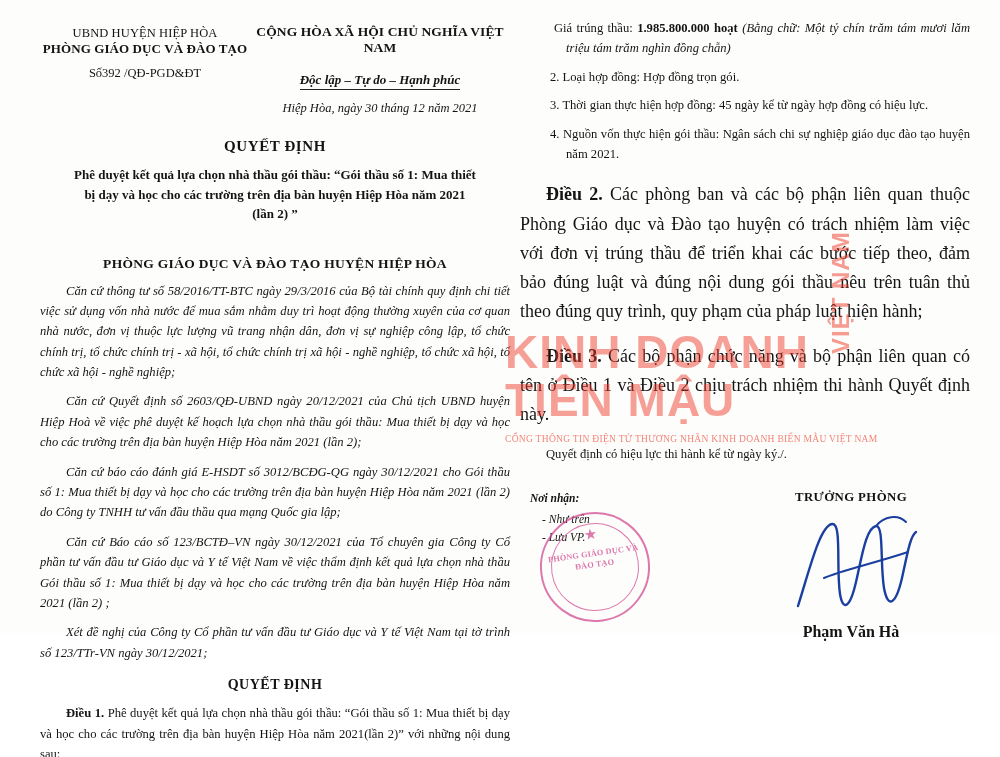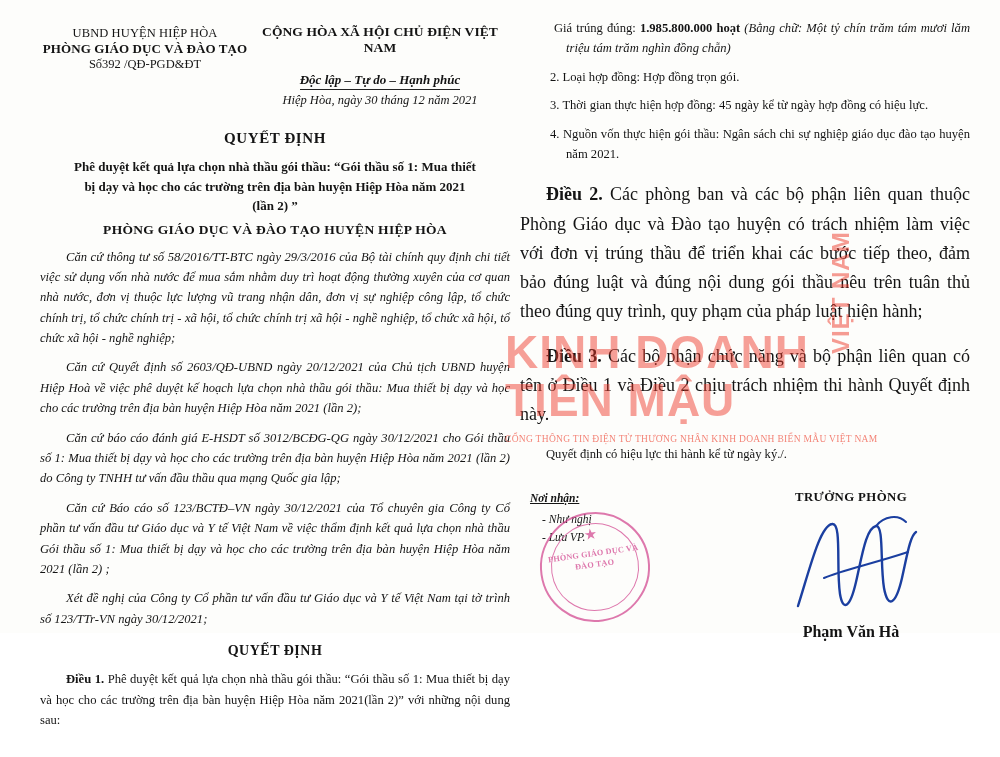--- a/index.html
+++ b/index.html
@@ -71,25 +71,26 @@
     letter-spacing: .1px;
   }
   .motto {
     font-size: 13px;
     font-weight: bold;
     font-style: italic;
     margin-top: 16px;
   }
   .so-ky {
     font-size: 12.5px;
+    margin-top: 9px;
   }
   .date-line {
     font-size: 12.5px;
     font-style: italic;
-    margin-top: 3px;
+    margin-top: 11px;
   }
 
   .title-main {
     text-align: center;
     font-size: 15px;
     font-weight: bold;
     letter-spacing: .6px;
     margin-top: 22px;
   }
   .title-sub {
@@ -97,21 +98,21 @@
     font-size: 13px;
     font-weight: bold;
     line-height: 1.5;
     margin: 10px 34px 0 34px;
   }
   .issuer {
     text-align: center;
     font-size: 13.5px;
     font-weight: bold;
     letter-spacing: .3px;
-    margin-top: 6px;
+    margin-top: 32px;
   }
 
   p.body {
     font-size: 12.6px;
     font-style: italic;
     line-height: 1.62;
     text-align: justify;
     margin: 9px 0 0 0;
     text-indent: 26px;
   }
@@ -173,21 +174,20 @@
   .noinhan {
     position: absolute;
     left: 10px;
     top: 0;
     font-size: 11.5px;
     line-height: 1.55;
   }
   .noinhan .ttl {
     font-style: italic;
     font-weight: bold;
-    text-decoration: underline;
     font-size: 11.5px;
   }
   .noinhan ul {
     margin: 3px 0 0 0;
     padding-left: 12px;
     list-style: none;
   }
   .noinhan li {
     font-style: italic;
     font-size: 11.5px;
@@ -316,21 +316,21 @@
 
   <div class="col col-left">
 
     <div class="head-row">
       <div class="head-left">
         <div class="t-small">UBND HUYỆN HIỆP HÒA</div>
         <div class="org-name">PHÒNG GIÁO DỤC VÀ ĐÀO TẠO</div>
         <div class="so-ky">Số392 /QĐ-PGD&amp;ĐT</div>
       </div>
       <div class="head-right">
-        <div class="nation">CỘNG HÒA XÃ HỘI CHỦ ĐIỆN VIỆT NAM</div>
+        <div class="nation">CỘNG HÒA XÃ HỘI CHỦ NGHĨA VIỆT NAM</div>
         <div class="motto">
           <span class="underline-short">Độc lập – Tự do – Hạnh phúc</span>
         </div>
         <div class="date-line">Hiệp Hòa, ngày 30 tháng 12 năm 2021</div>
       </div>
     </div>
 
     <div class="title-main">QUYẾT ĐỊNH</div>
     <div class="title-sub">Phê duyệt kết quả lựa chọn nhà thầu gói thầu:  “Gói thầu số 1: Mua thiết bị dạy và học cho các trường trên địa bàn huyện Hiệp Hòa năm 2021 (lần 2) ”</div>
     <div class="issuer">PHÒNG GIÁO DỤC VÀ ĐÀO TẠO HUYỆN HIỆP HÒA</div>
@@ -345,21 +345,21 @@
 
     <div class="article">
       <b>Điều 1.</b><span> Phê duyệt kết quả lựa chọn nhà thầu gói thầu: “Gói thầu số 1: Mua thiết bị dạy và học cho các trường trên địa bàn huyện Hiệp Hòa năm 2021(lần 2)” với những nội dung sau:</span>
     </div>
 
   </div>
 
   <div class="col col-right">
 
     <div class="r-first">
-      <span>Giá trúng đúng:</span>
+      <span>Giá trúng thầu:</span>
       <b>1.985.800.000 hoạt</b>
       <i>(Bằng chữ: Một tỷ chín trăm tám mươi lăm triệu tám trăm nghìn đồng chẵn)</i>
     </div>
 
     <div class="r-num">
       <span>2.</span>
       <span>Loại hợp đồng: Hợp đồng trọn gói.</span>
     </div>
     <div class="r-num">
       <span>3.</span>
@@ -378,21 +378,21 @@
       <b>Điều 3.</b><span> Các bộ phận chức năng và bộ phận liên quan có tên ở Điều 1 và Điều 2 chịu trách nhiệm thi hành Quyết định này.</span>
     </div>
 
     <div class="r-eff">Quyết định có hiệu lực thi hành kể từ ngày ký./.</div>
 
     <div class="sign-area">
 
       <div class="noinhan">
         <div class="ttl">Nơi nhận:</div>
         <ul>
-          <li>Như nghị</li>
+          <li>Như trên</li>
           <li>Lưu VP.</li>
         </ul>
       </div>
 
       <div class="stamp">
         <div class="inner"></div>
         <div class="star">★</div>
         <div class="txt">PHÒNG GIÁO DỤC VÀ ĐÀO TẠO</div>
       </div>
 

